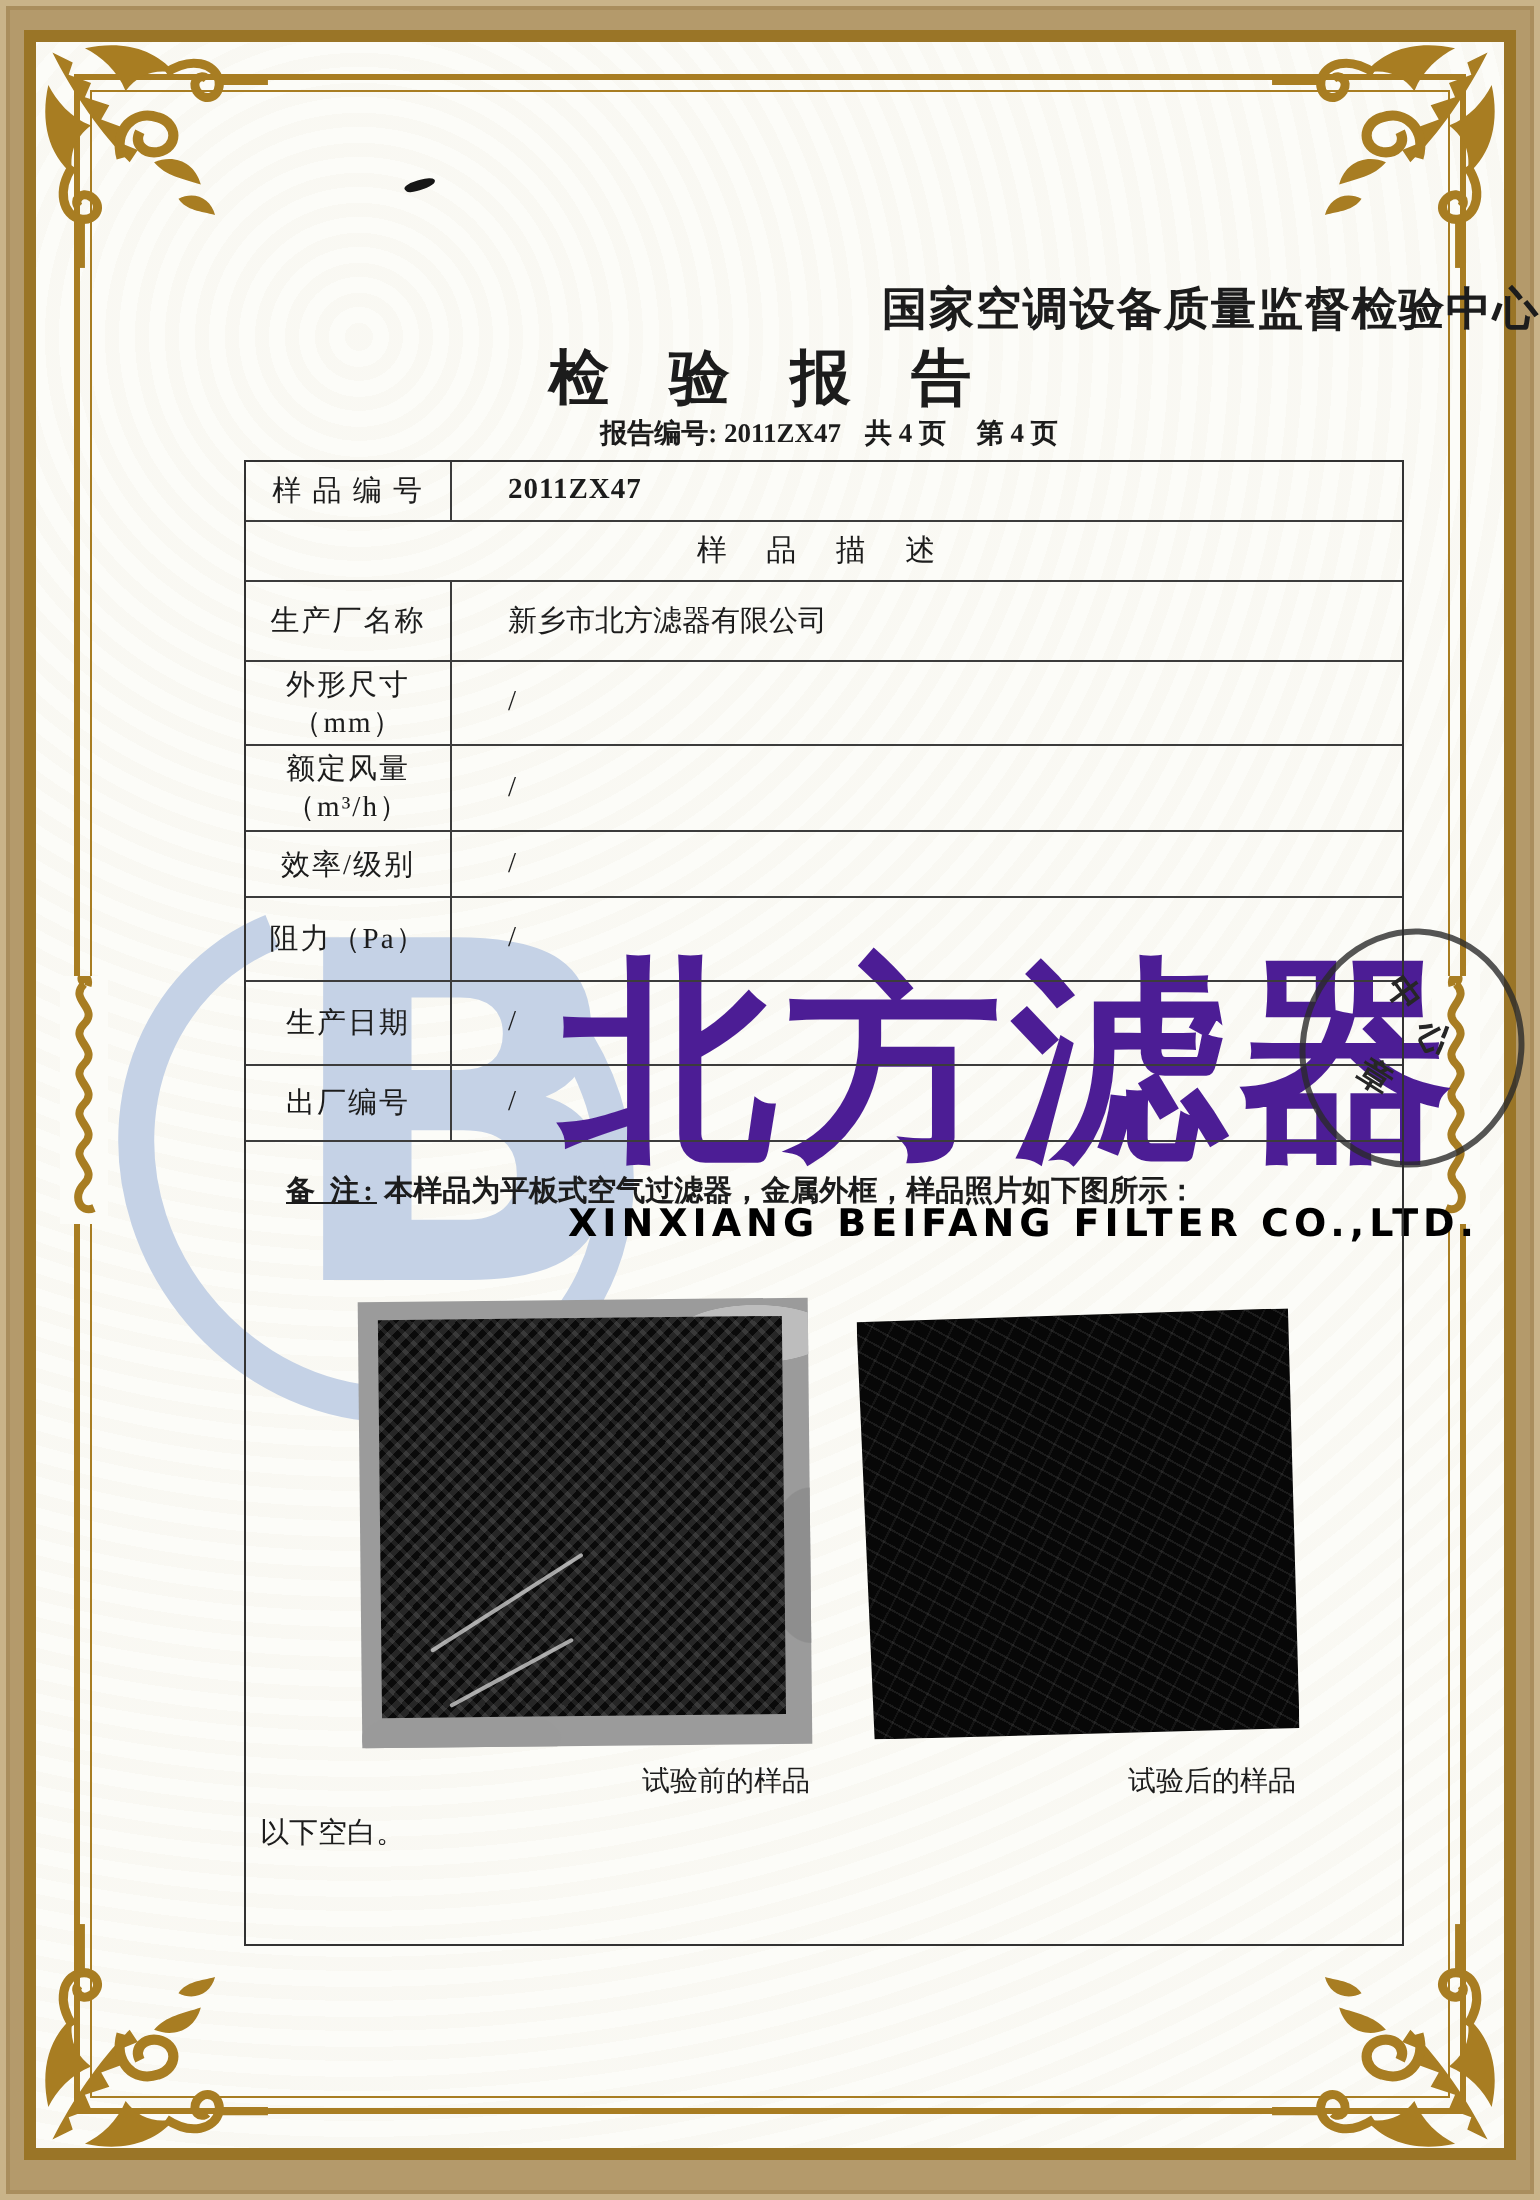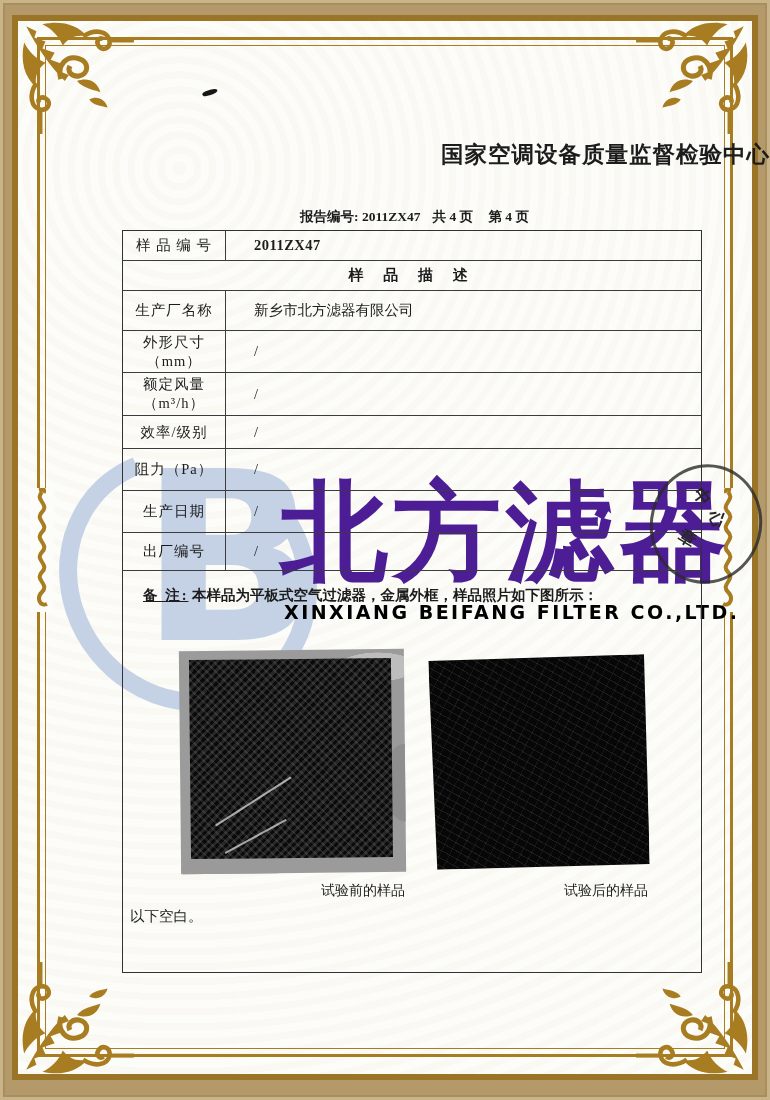--- a/index.html
+++ b/index.html
@@ -49,21 +49,21 @@
   
   .sample-table{position:absolute; left:122px; top:230px; width:580px; height:743px;
                 border:1.6px solid #323232; box-sizing:border-box; z-index:2;
                 display:flex; flex-direction:column; font-size:14.5px;}
   .t-row{display:flex; border-bottom:1.5px solid #3c3c3c; box-sizing:border-box; flex:none;}
   .t-label{width:103px; border-right:1.5px solid #3c3c3c; box-sizing:border-box;
            display:flex; align-items:center; justify-content:center; text-align:center; letter-spacing:1px;}
   .t-value{flex:1; display:flex; align-items:center; padding-left:28px;}
   .t-value.alnum{font-weight:600; letter-spacing:.5px;}
   .h30{height:30px}.h35{height:35px}.h40{height:40px}.h42{height:42px}.h43{height:43px}.h33{height:33px}.h38{height:38px}
-  .t-header{justify-content:center; align-items:center; font-size:15px; letter-spacing:8px; font-weight:700;}
+  .t-header{justify-content:center; align-items:center; font-size:15px; letter-spacing:8px; font-weight:400;}
   .ls-wide{letter-spacing:8px;}
   .t-remark{flex:1; border-bottom:none; display:block; padding:15px 18px 0 20px; position:relative;}
   .remark-label{font-weight:600; letter-spacing:2px;text-decoration:underline;}
   .remark-text{font-weight:600;}
 
   
   .photo{position:absolute; z-index:3;}
   .photo-before{left:180px; top:650px; width:225px; height:223px; transform:rotate(-.6deg);
     background:
       radial-gradient(ellipse 70px 26px at 88% 8%, #bdbdbd 0 55%, transparent 56%),
@@ -185,20 +185,21 @@
   </svg>
 
   <svg class="wm-logo" viewBox="0 0 300 300">
     <ellipse cx="140" cy="158" rx="116" ry="126" fill="none" stroke="#c5d2e6" stroke-width="18" stroke-dasharray="600 170" transform="rotate(-38 140 158)"></ellipse>
     <text x="92" y="218" font-family="DejaVu Sans, Liberation Sans, sans-serif" font-size="235" font-weight="bold" fill="#c5d2e6">B</text>
   </svg>
   <div class="wm-cn sans">北方滤器</div>
   <div class="wm-en sans">XINXIANG BEIFANG FILTER CO.,LTD.</div>
 
   <div class="center-name sans">国家空调设备质量监督检验中心</div>
+  <div class="report-title sans">检 验 报 告</div>
   <div class="report-line">
     <div>
       <span>报告编号:</span>
       <span>2011ZX47</span>
     </div>
     <div class="pages">
       <span>共 4 页</span>
       <span>第 4 页</span>
     </div>
   </div>

